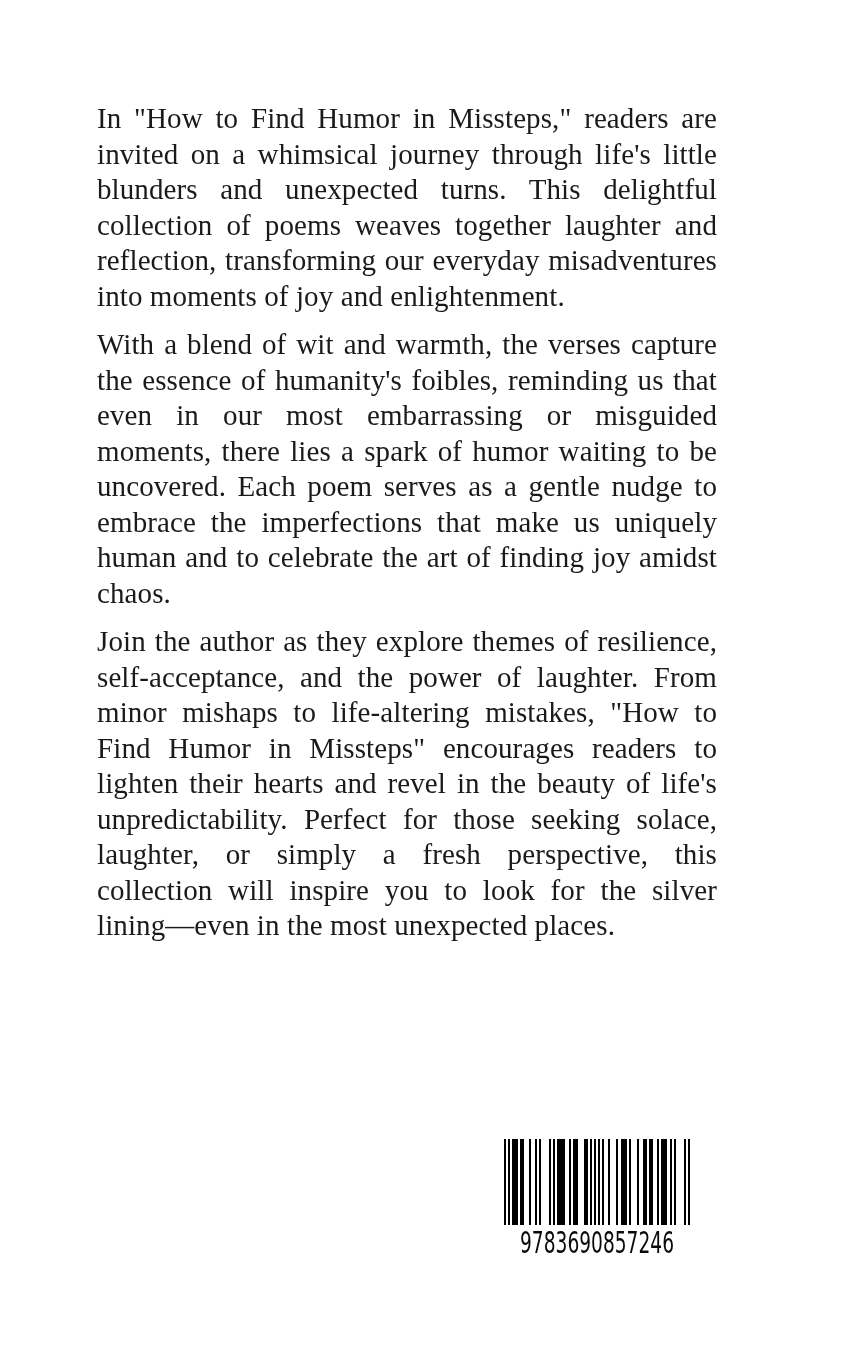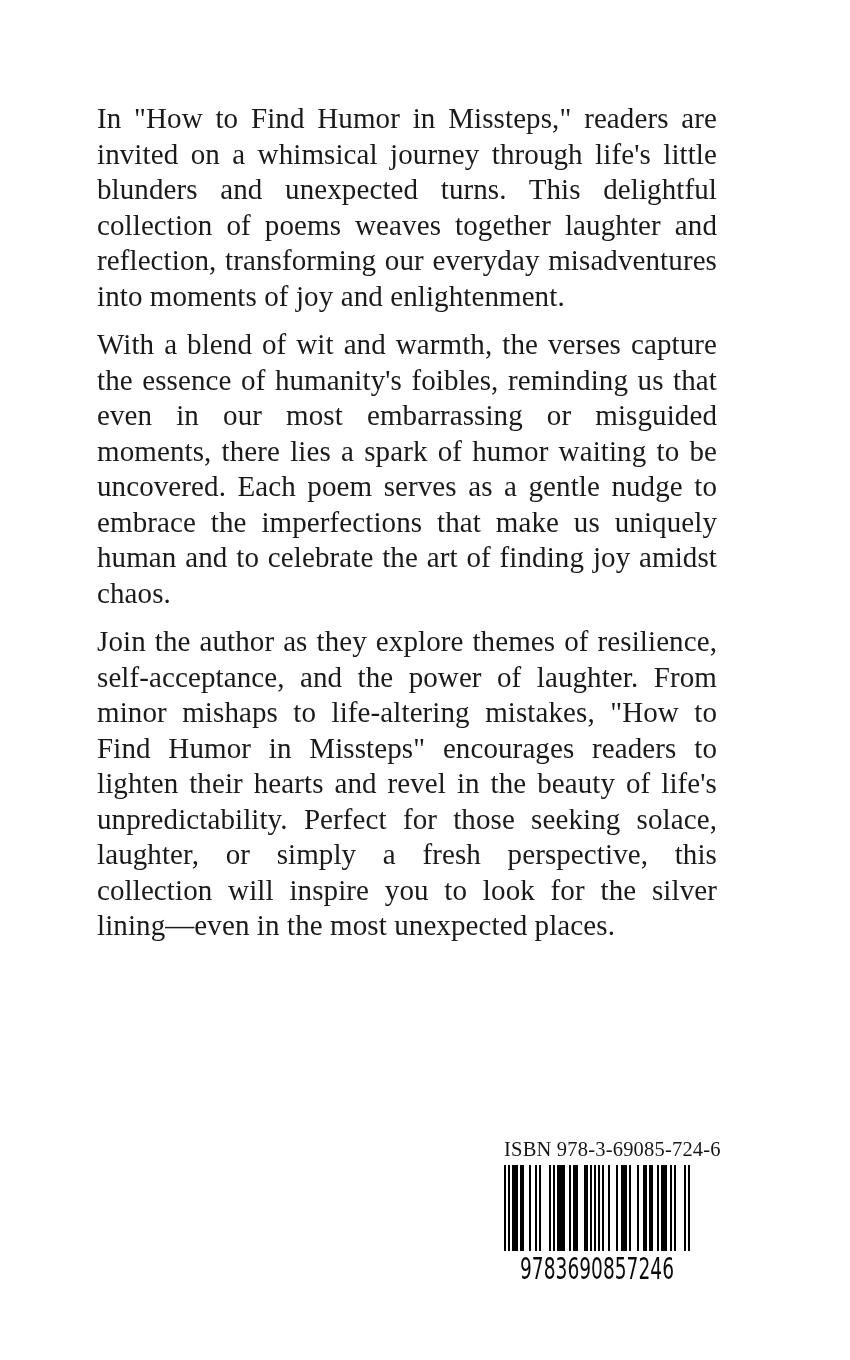--- a/index.html
+++ b/index.html
@@ -68,21 +68,20 @@
 
 <div class="page">
 
   <div class="synopsis">
     <p>In "How to Find Humor in Missteps," readers are invited on a whimsical journey through life's little blunders and unexpected turns. This delightful collection of poems weaves together laughter and reflection, transforming our everyday misadventures into moments of joy and enlightenment.</p>
     <p>With a blend of wit and warmth, the verses capture the essence of humanity's foibles, reminding us that even in our most embarrassing or misguided moments, there lies a spark of humor waiting to be uncovered. Each poem serves as a gentle nudge to embrace the imperfections that make us uniquely human and to celebrate the art of finding joy amidst chaos.</p>
     <p>Join the author as they explore themes of resilience, self-acceptance, and the power of laughter. From minor mishaps to life-altering mistakes, "How to Find Humor in Missteps" encourages readers to lighten their hearts and revel in the beauty of life's unpredictability. Perfect for those seeking solace, laughter, or simply a fresh perspective, this collection will inspire you to look for the silver lining—even in the most unexpected places.</p>
   </div>
 
   <div class="barcode-block">
-    <div class="isbn-label">ISBN 978-3-69085-724-6</div>
 
     <svg class="barcode-bars-svg" viewBox="0 0 95 86" preserveAspectRatio="none" shape-rendering="crispEdges" xmlns="http://www.w3.org/2000/svg">
         <rect x="0" y="0" width="1" height="86" fill="#000000"></rect>
         <rect x="2" y="0" width="1" height="86" fill="#000000"></rect>
         <rect x="4" y="0" width="3" height="86" fill="#000000"></rect>
         <rect x="8" y="0" width="2" height="86" fill="#000000"></rect>
         <rect x="13" y="0" width="1" height="86" fill="#000000"></rect>
         <rect x="16" y="0" width="1" height="86" fill="#000000"></rect>
         <rect x="18" y="0" width="1" height="86" fill="#000000"></rect>
         <rect x="23" y="0" width="1" height="86" fill="#000000"></rect>

